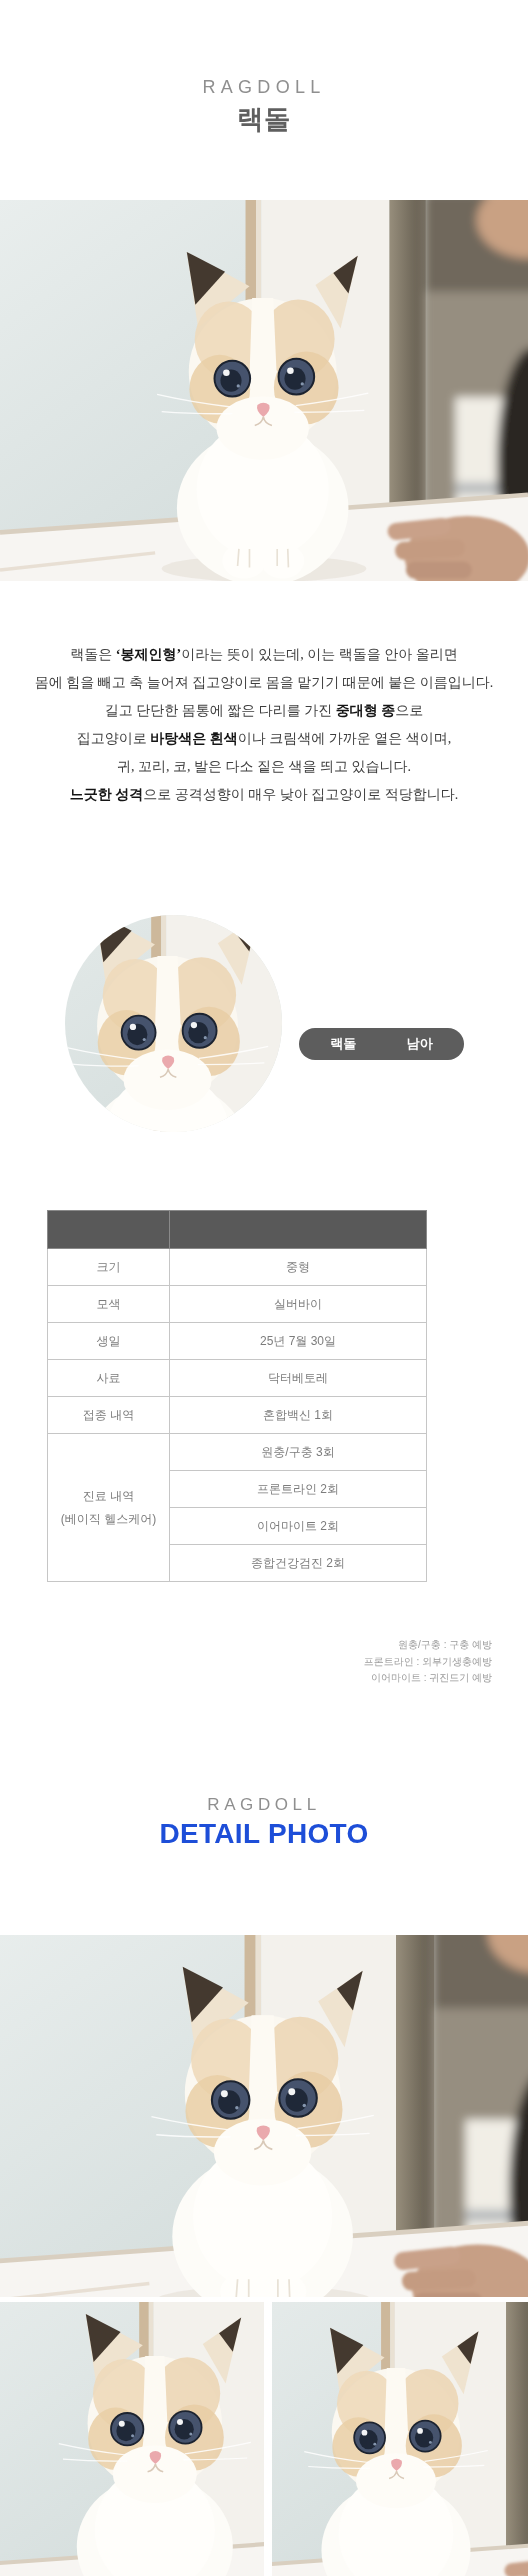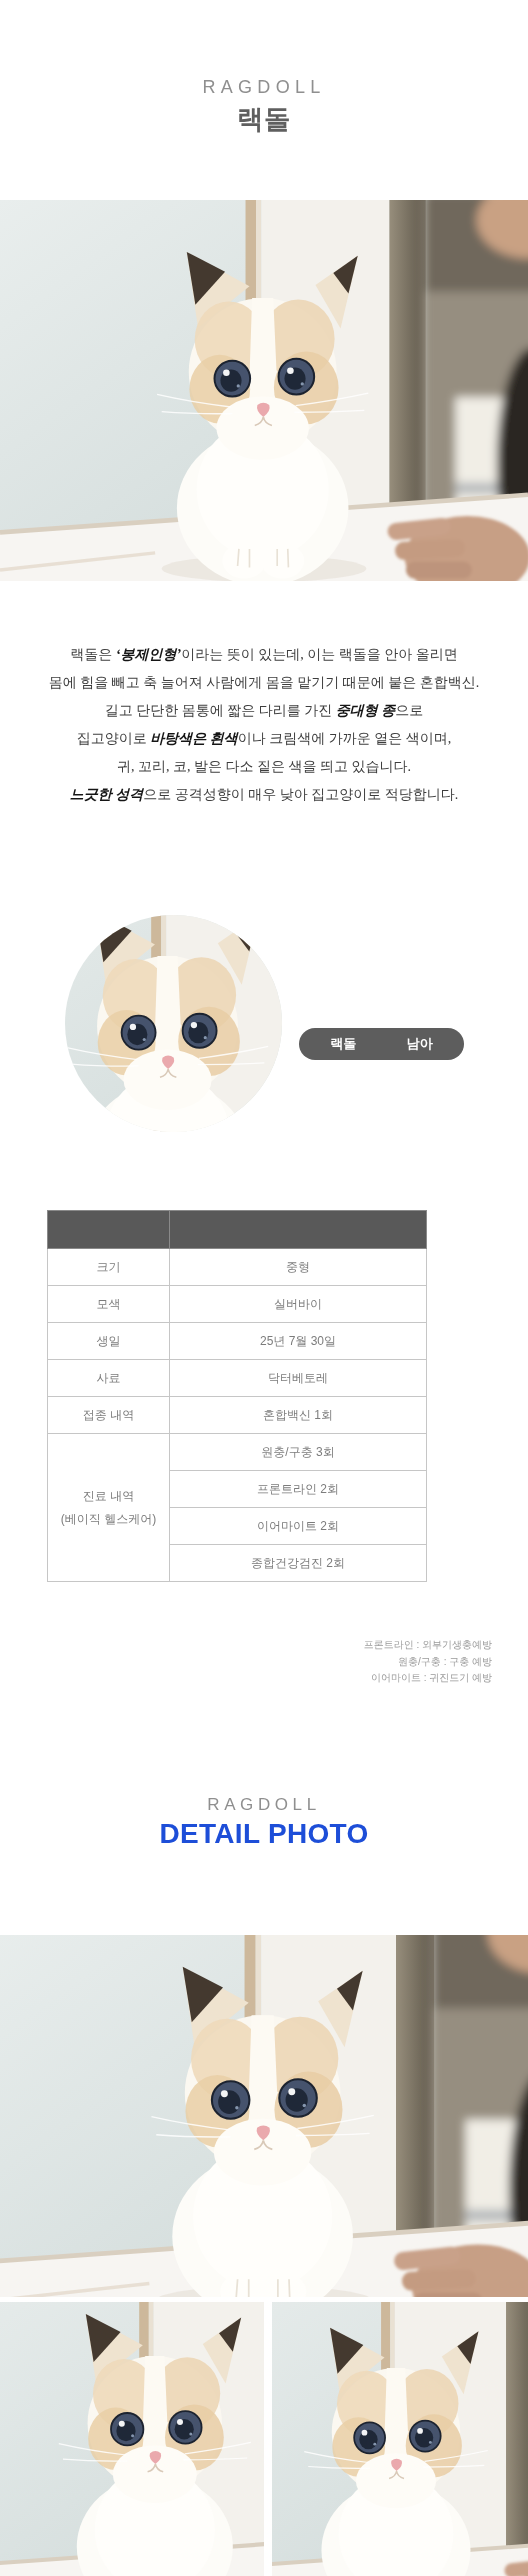--- a/index.html
+++ b/index.html
@@ -23,21 +23,21 @@
   .photo-br{position:absolute;top:2294px;left:272px;width:256px;height:282px;}
   .profile-photo{position:absolute;top:907px;left:65px;width:217px;height:217px;
                  border-radius:50%;overflow:hidden;}
   .photo svg,.profile-photo svg{display:block;width:100%;height:100%;}
 
   
   .description{position:absolute;top:633px;left:0;width:528px;text-align:center;
                font-family:"Liberation Serif","DejaVu Serif",serif;
                font-size:14px;line-height:28px;color:#3d3d3d;}
   .description p{margin:0;}
-  .description b{font-weight:700;color:#151515;font-style:italic;}
+  .description b{font-weight:700;color:#151515;}
 
   
   .badge{position:absolute;top:1020px;left:299px;width:165px;height:32px;border-radius:16px;
          background:#5d5d5d;display:flex;align-items:center;justify-content:center;gap:50px;
          color:#ffffff;font-size:13.2px;font-weight:700;}
 
   
   .info-table{position:absolute;top:1202px;left:47px;width:380px;}
   .info-table table{width:100%;border-collapse:collapse;table-layout:fixed;
                     border:0.7px solid #b2b2b2;}
@@ -147,21 +147,21 @@
   </div>
 
   <div class="photo hero-photo">
     <svg viewBox="0 0 800 580" preserveAspectRatio="xMidYMid slice" xmlns="http://www.w3.org/2000/svg" xmlns:xlink="http://www.w3.org/1999/xlink">
       <use href="#scene" xlink:href="#scene"></use>
     </svg>
   </div>
 
   <div class="description">
       <p><span>랙돌은 </span><b>‘봉제인형’</b><span>이라는 뜻이 있는데, 이는 랙돌을 안아 올리면</span></p>
-      <p><span>몸에 힘을 빼고 축 늘어져 사람에게 몸을 맡기기 때문에 붙은 혼합백신.</span></p>
+      <p><span>몸에 힘을 빼고 축 늘어져 집고양이로 몸을 맡기기 때문에 붙은 이름입니다.</span></p>
       <p><span>길고 단단한 몸통에 짧은 다리를 가진 </span><b>중대형 종</b><span>으로</span></p>
       <p><span>집고양이로 </span><b>바탕색은 흰색</b><span>이나 크림색에 가까운 옅은 색이며,</span></p>
       <p><span>귀, 꼬리, 코, 발은 다소 짙은 색을 띄고 있습니다.</span></p>
       <p><b>느긋한 성격</b><span>으로 공격성향이 매우 낮아 집고양이로 적당합니다.</span></p>
     </div>
 
   <div class="profile-photo">
     <svg viewBox="235 85 345 345" preserveAspectRatio="xMidYMid slice" xmlns="http://www.w3.org/2000/svg" xmlns:xlink="http://www.w3.org/1999/xlink">
       <use href="#scene" xlink:href="#scene"></use>
     </svg>
@@ -217,22 +217,22 @@
         <td>이어마이트 2회</td>
       </tr>
       <tr>
         <td>종합건강검진 2회</td>
       </tr>
     </tbody>
       </table>
   </div>
 
   <div class="notes">
+    <div>원충/구충 : 구충 예방</div>
     <div>프론트라인 : 외부기생충예방</div>
-    <div>원충/구충 : 구충 예방</div>
     <div>이어마이트 : 귀진드기 예방</div>
   </div>
 
   <div class="detail-title-block">
     <div class="detail-title-en">RAGDOLL</div>
     <div class="detail-title">DETAIL PHOTO</div>
   </div>
 
   <div class="photo detail-photo">
     <svg viewBox="20 20 760 550" preserveAspectRatio="xMidYMid slice" xmlns="http://www.w3.org/2000/svg" xmlns:xlink="http://www.w3.org/1999/xlink">

